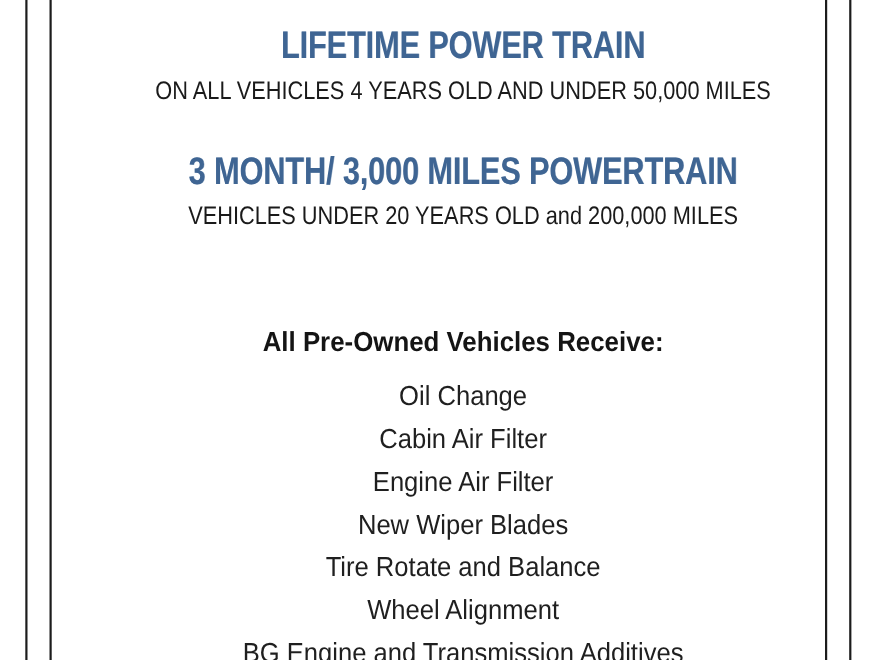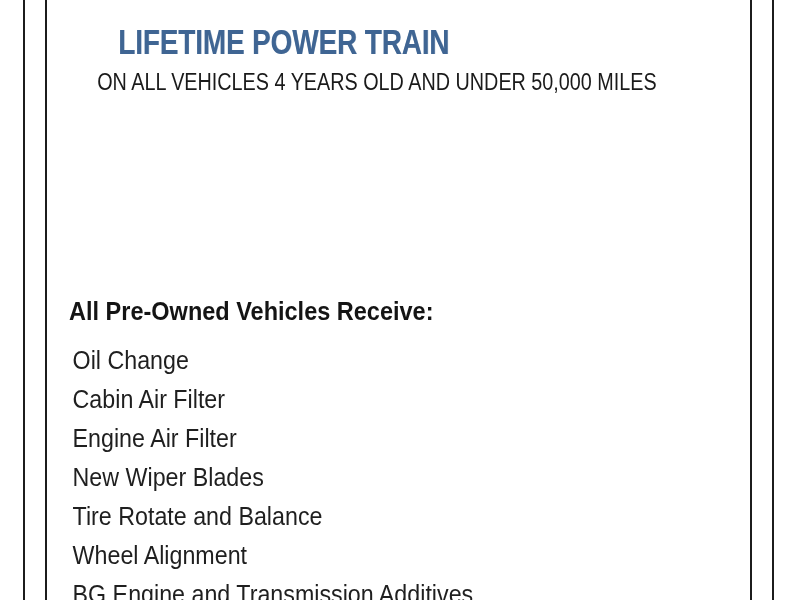--- a/index.html
+++ b/index.html
@@ -32,21 +32,22 @@
   .rule-r1 { left: 750px; }
   .rule-r2 { left: 772px; }
 
   
   .content {
     position: absolute;
     left: 48px;
     top: 0;
     width: 702px;
     height: 490px;
-    text-align: left;
+    text-align: center;
+    padding-left: 44px;
   }
 
   
   .block-1 { position: absolute; left: 0; top: 24px; width: 100%; }
   .block-2 { position: absolute; left: 0; top: 138px; width: 100%; }
 
   .headline {
     font-family: "Liberation Sans Narrow", "Liberation Sans", "DejaVu Sans Condensed", sans-serif;
     font-weight: 700;
     font-size: 35px;
@@ -116,20 +117,24 @@
   <div class="rule rule-r1"></div>
   <div class="rule rule-r2"></div>
 
   <div class="content">
 
     <div class="block-1">
       <div class="headline">LIFETIME POWER TRAIN</div>
       <div class="subhead">ON ALL VEHICLES 4 YEARS OLD AND UNDER 50,000 MILES</div>
     </div>
 
+    <div class="block-2">
+      <div class="headline">3 MONTH/ 3,000 MILES POWERTRAIN</div>
+      <div class="subhead">VEHICLES UNDER 20 YEARS OLD and 200,000 MILES</div>
+    </div>
 
     <div class="services">
       <div class="services-title">All Pre-Owned Vehicles Receive:</div>
       <ul class="service-list">
         <li class="service-item">Oil Change</li>
         <li class="service-item">Cabin Air Filter</li>
         <li class="service-item">Engine Air Filter</li>
         <li class="service-item">New Wiper Blades</li>
         <li class="service-item">Tire Rotate and Balance</li>
         <li class="service-item">Wheel Alignment</li>

